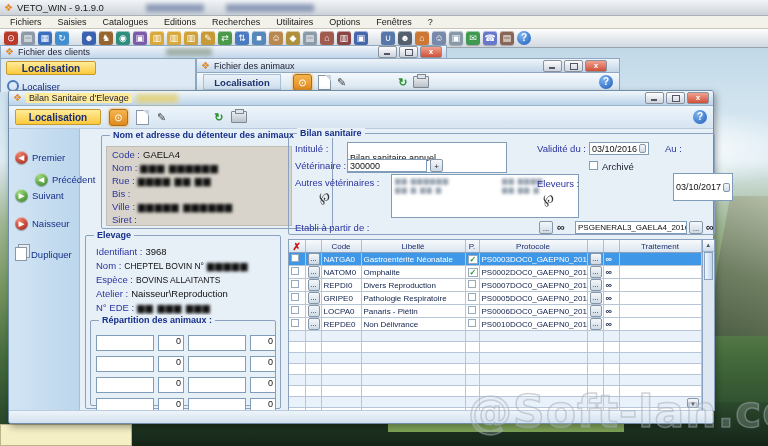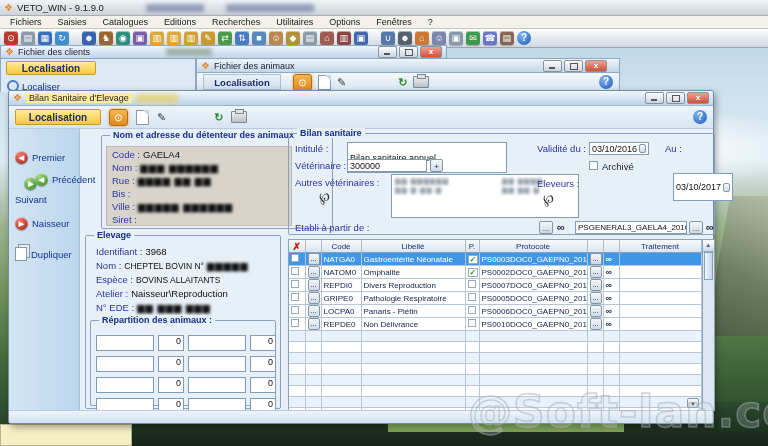--- a/index.html
+++ b/index.html
@@ -282,21 +282,21 @@
 
       <div class="sidebar">
         <div class="navitem" style="top:22px;">
           <span class="navico red">◀</span>
           <span>Premier</span>
         </div>
         <div class="navitem" style="top:44px;padding-left:20px;">
           <span class="navico green">◀</span>
           <span>Précédent</span>
         </div>
-        <div class="navitem" style="top:48px;flex-direction:column;">
+        <div class="navitem" style="top:60px;">
           <span class="navico green">▶</span>
           <span>Suivant</span>
         </div>
         <div class="navitem" style="top:88px;">
           <span class="navico red">▶</span>
           <span>Naisseur</span>
         </div>
         <div class="navitem" style="top:118px;">
           <span class="pages"></span>
           <span>Dupliquer</span>

